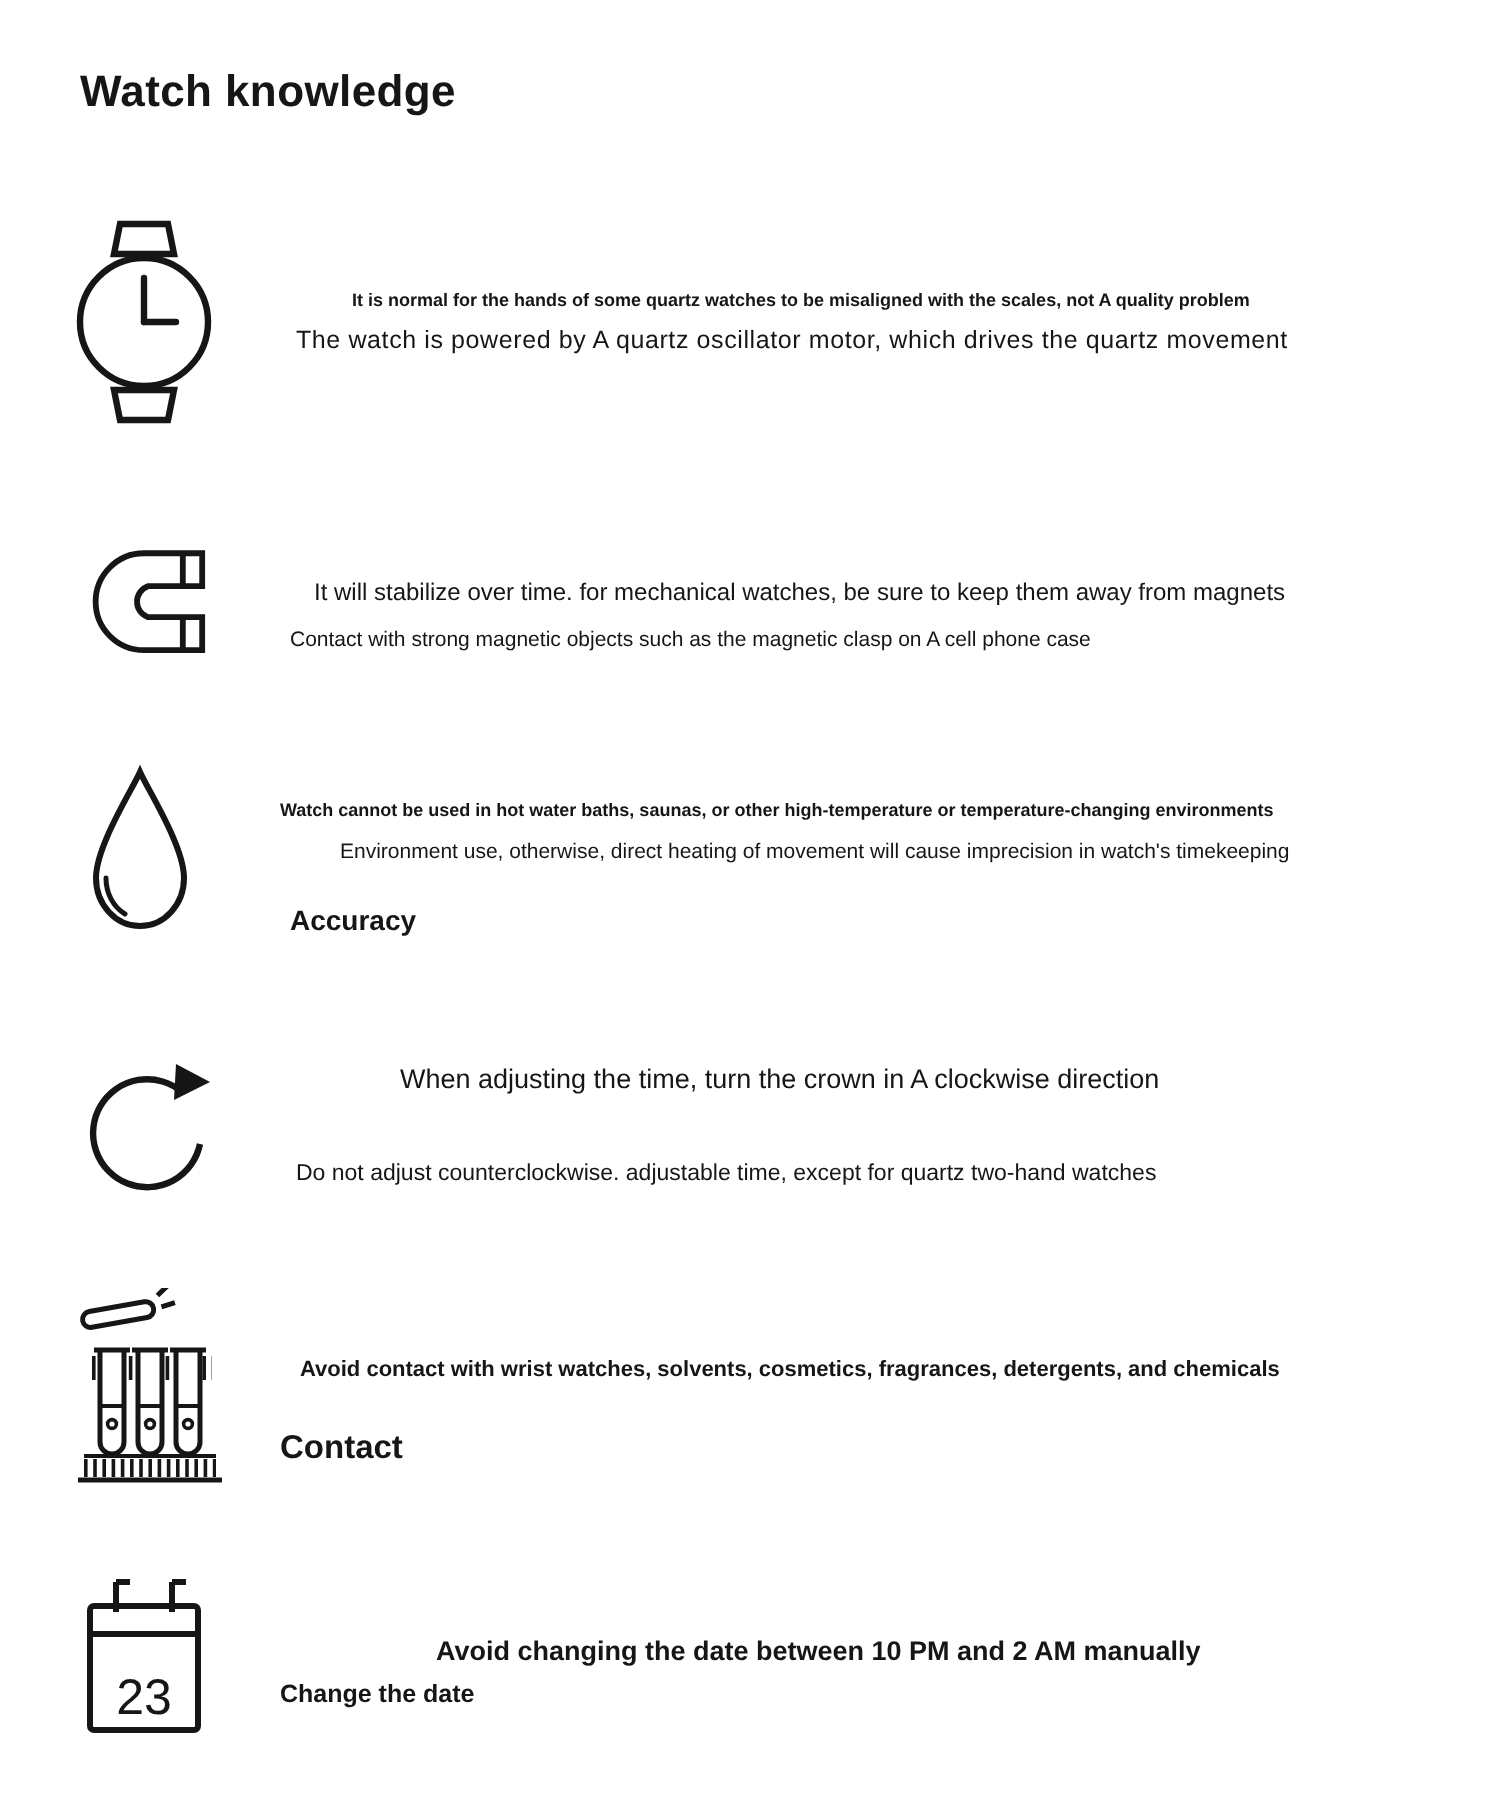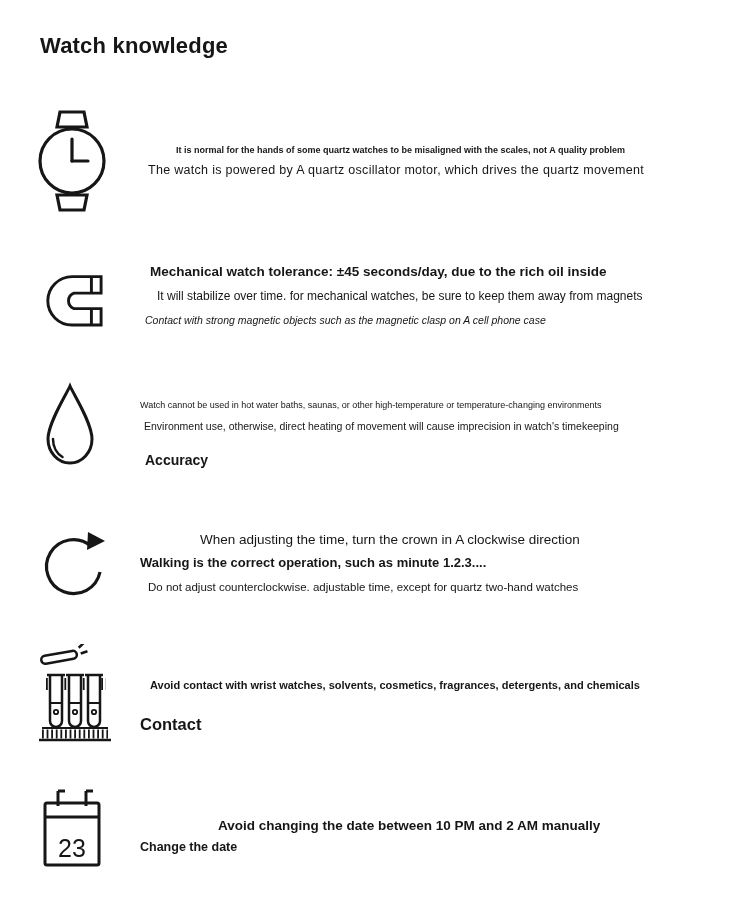--- a/index.html
+++ b/index.html
@@ -14,26 +14,26 @@
 
   
   .icon-1{left:38px;top:110px;}
   .s1l1{left:176px;top:145px;font-size:9px;font-weight:700;}
   .s1l2{left:148px;top:163px;font-size:12.5px;letter-spacing:.3px;text-align:right;}
 
   
   .icon-2{left:42px;top:263px;}
   .s2l1{left:150px;top:264px;font-size:13.5px;font-weight:700;}
   .s2l2{left:157px;top:289px;font-size:12px;}
-  .s2l3{left:145px;top:314px;font-size:10.5px;font-style:italic;}
+  .s2l3{left:145px;top:314px;font-size:10.5px;}
 
   
   .icon-3{left:40px;top:382px;}
-  .s3l1{left:140px;top:400px;font-size:9px;font-weight:400;}
-  .s3l2{left:144px;top:420px;font-size:10.5px;}
+  .s3l1{left:140px;top:400px;font-size:9px;font-weight:700;}
+  .s3l2{left:170px;top:420px;font-size:10.5px;}
   .s3l3{left:145px;top:452px;font-size:14px;font-weight:700;}
 
   
   .icon-4{left:42px;top:520px;}
   .s4l1{left:200px;top:532px;font-size:13.5px;font-weight:400;}
   .s4l2{left:140px;top:555px;font-size:13px;font-weight:700;}
   .s4l3{left:148px;top:581px;font-size:11.5px;}
 
   
   .icon-5{left:36px;top:644px;}
@@ -60,38 +60,36 @@
     <path d="M34 51 L50 51" stroke-linecap="round"></path>
   </svg>
   <span class="t s1l1">It is normal for the hands of some quartz watches to be misaligned with the scales, not A quality problem</span>
   <span class="t s1l2">The watch is powered by A quartz oscillator motor, which drives the quartz movement</span>
 
   <svg class="icon icon-2" width="62" height="66" viewBox="0 0 64 66" fill="none" stroke="#161616" stroke-width="3">
     <path d="M61 13 L31 13 A25 25 0 0 0 31 63 L61 63 L61 46 L33 46 A8.5 8.5 0 0 1 33 30 L61 30 Z"></path>
     <line x1="51" y1="13" x2="51" y2="30"></line>
     <line x1="51" y1="46" x2="51" y2="63"></line>
   </svg>
-  <span class="t s2l1">Mechanical watch tolerance: ±45 seconds/day, due to the rich oil inside</span>
   <span class="t s2l2">It will stabilize over time. for mechanical watches, be sure to keep them away from magnets</span>
   <span class="t s2l3">Contact with strong magnetic objects such as the magnetic clasp on A cell phone case</span>
 
   <svg class="icon icon-3" width="60" height="88" viewBox="0 0 60 88" fill="none" stroke="#161616" stroke-width="3">
     <path d="M30 4 C 26 13 8 41 8 57 A 22 24 0 0 0 52 57 C 52 41 34 13 30 4 Z"></path>
     <path d="M13 57 a 17 20 0 0 0 9.5 18" stroke-width="2.5" stroke-linecap="round"></path>
   </svg>
   <span class="t s3l1">Watch cannot be used in hot water baths, saunas, or other high-temperature or temperature-changing environments</span>
   <span class="t s3l2">Environment use, otherwise, direct heating of movement will cause imprecision in watch's timekeeping</span>
   <span class="t s3l3">Accuracy</span>
 
   <svg class="icon icon-4" width="66" height="82" viewBox="0 0 66 82" fill="none" stroke="#161616" stroke-width="3.2">
     <path d="M58 52 A 27 27 0 1 1 49 26"></path>
     <path d="M46 12 L63 21 L45 30 Z" fill="#161616" stroke="none"></path>
   </svg>
   <span class="t s4l1">When adjusting the time, turn the crown in A clockwise direction</span>
-  <span class="t s4l2">Walking is the correct operation, such as minute 1.2.3....</span>
   <span class="t s4l3">Do not adjust counterclockwise. adjustable time, except for quartz two-hand watches</span>
 
   <svg class="icon icon-5" width="78" height="100" viewBox="0 0 78 100" fill="none" stroke="#161616" stroke-width="2.5">
     <g transform="rotate(-10 8 20)">
       <rect x="6" y="12" width="36" height="8" rx="4"></rect>
       <line x1="45" y1="10" x2="51" y2="6"></line>
       <line x1="46" y1="16" x2="53" y2="15"></line>
     </g>
     <line x1="10" y1="40" x2="70" y2="40" stroke-width="12" stroke-dasharray="1.8 2.8"></line>
 

